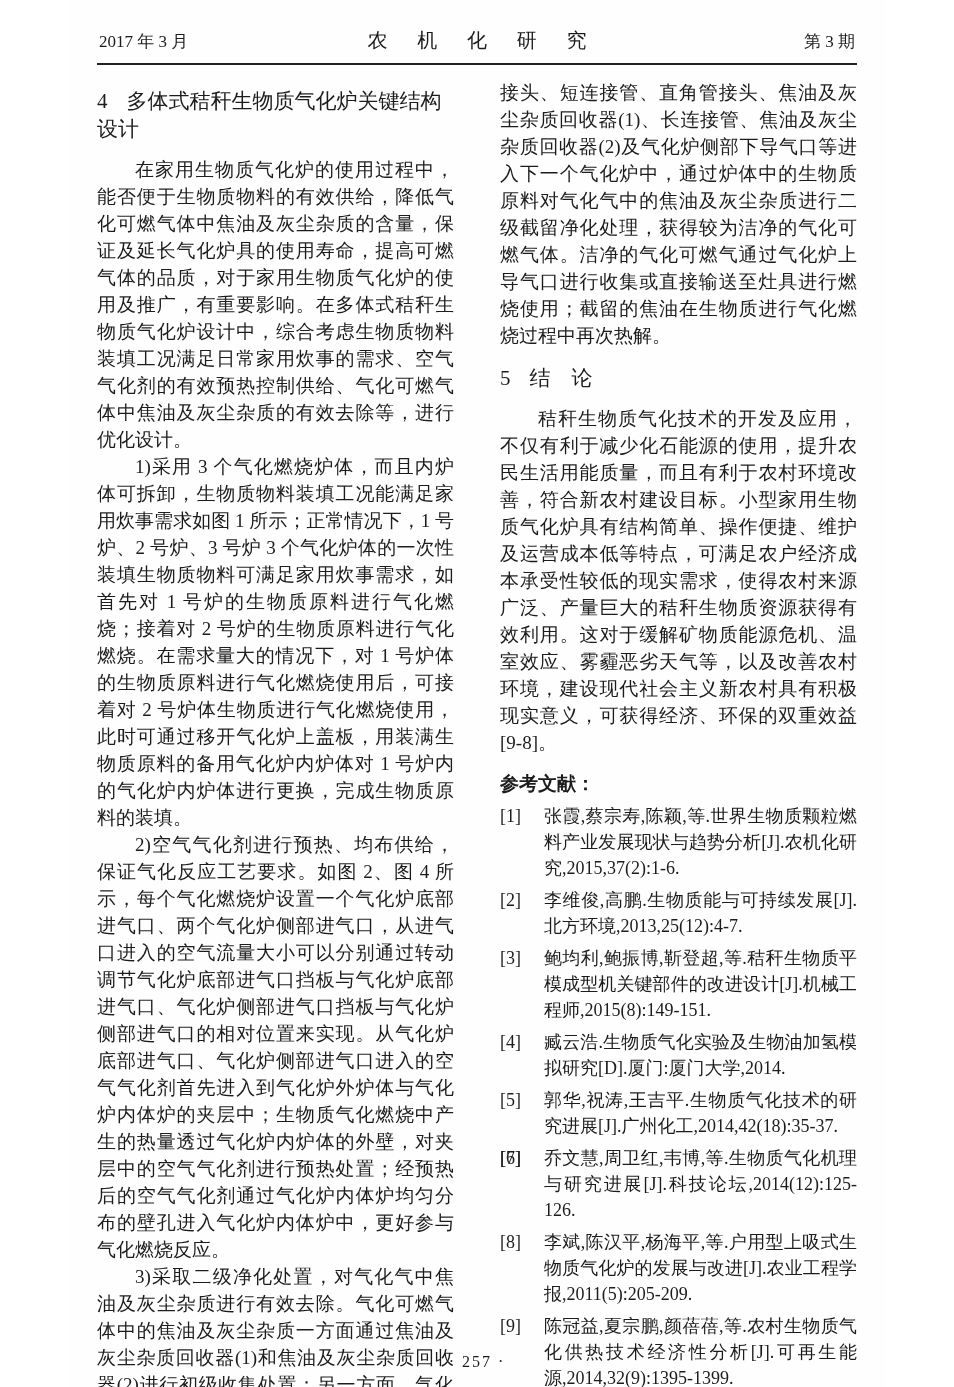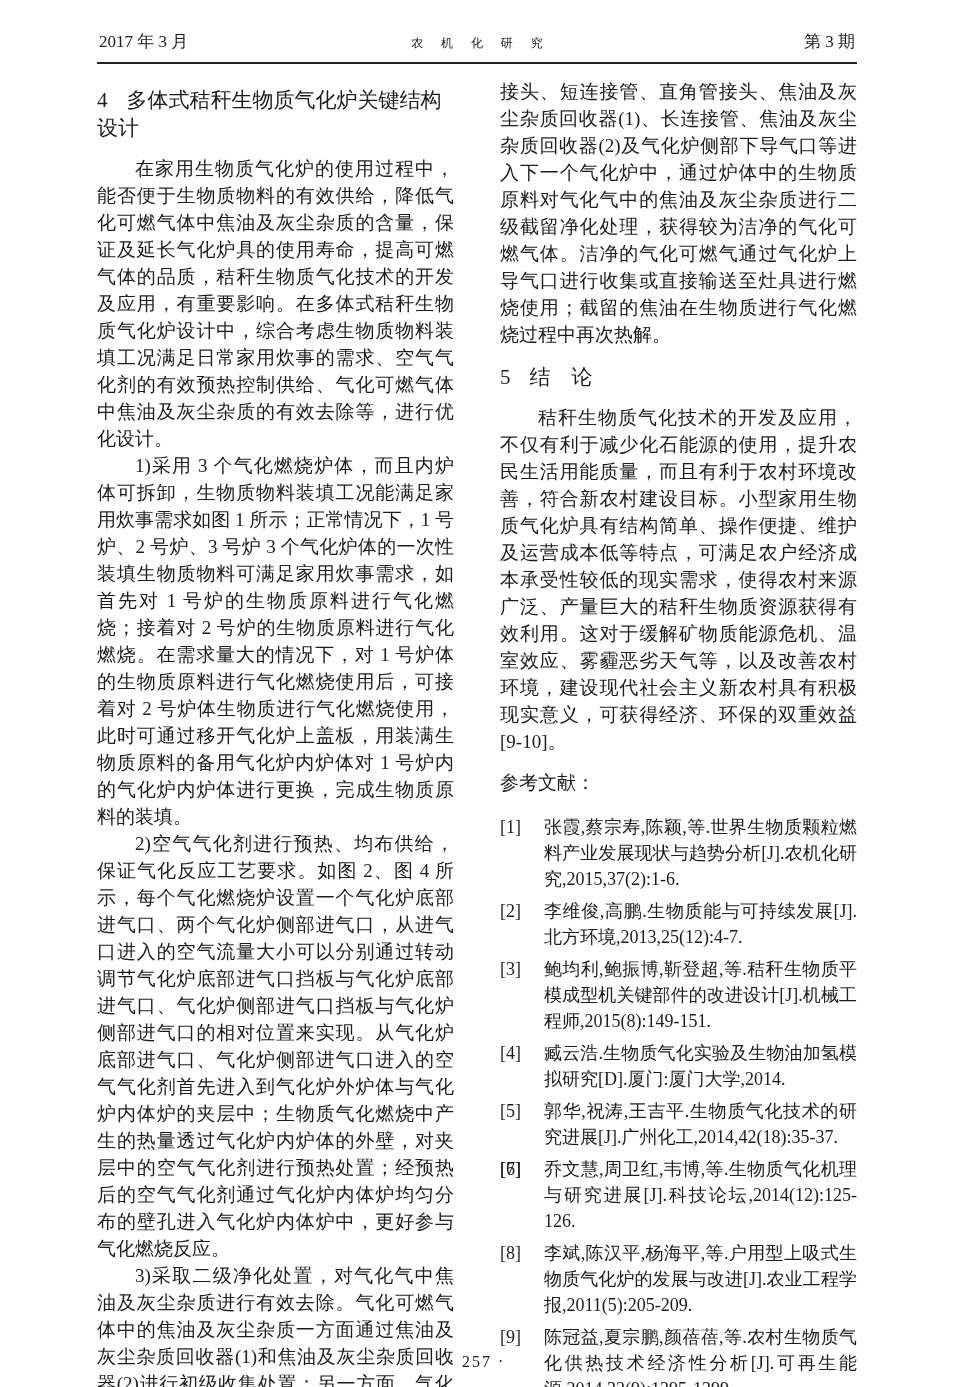--- a/index.html
+++ b/index.html
@@ -6,31 +6,31 @@
   html,body { background:#ffffff; }
   body { font-family:"Liberation Serif","DejaVu Serif",serif; color:#1c1c1c; }
   .page {
     width:816px; height:1387px; background:#fefefe; position:relative;
     padding:10px 28px 0 28px; overflow:hidden; margin:0 auto;
   }
   .page-header {
     display:grid; grid-template-columns:1fr auto 1fr; align-items:baseline;
     font-size:17px; padding:8px 2px 9px 2px;
   }
-  .header-journal { letter-spacing:0.62em; margin-right:-0.62em; font-size:12px; text-align:left; }
+  .header-journal { letter-spacing:0.62em; margin-right:-0.62em; font-size:20px; text-align:left; }
   .header-issue { text-align:right;margin-top:12px; }
   .rule { border-bottom:2px solid #222; height:0; }
   .columns { display:flex; gap:46px; margin-top:14px; }
   .col { flex:1; min-width:0; }
   .sec-title { font-size:21px; font-weight:400; margin:8px 0 13px 0; }
   .sec-title .sec-num { margin-right:0.9em; }
   .sec-title-5 { margin:15px 0 13px 0; }
   .para { font-size:19px; line-height:27px; text-align:justify; }
   .indent { text-indent:2em; }
-  .ref-label { font-weight:400; font-size:19px; margin:15px 0 18px 0; }
+  .ref-label { font-weight:700; font-size:19px; margin:15px 0 6px 0; }
   .refs { list-style:none; }
   .ref {
     position:relative; padding-left:44px; margin-bottom:6px;
     font-size:18px; line-height:26px; text-align:justify;
   }
   .ref-num { position:absolute; left:0; top:0; }
   .ref10-line2 { position:relative; height:84px; }
   .logo-box {
     position:absolute; left:-38px; top:4px; display:flex; align-items:center;
     gap:12px; background:#ffffff; padding:3px 8px 3px 2px;
@@ -56,33 +56,33 @@
     <span class="header-issue">第 3 期</span>
   </header>
   <div class="rule"></div>
 
   <main class="columns">
 
     <section class="col">
       <h2 class="sec-title">
         <span class="sec-num">4</span><span>多体式秸秆生物质气化炉关键结构设计</span>
       </h2>
-      <p class="para indent">在家用生物质气化炉的使用过程中，能否便于生物质物料的有效供给，降低气化可燃气体中焦油及灰尘杂质的含量，保证及延长气化炉具的使用寿命，提高可燃气体的品质，秸秆生物质气化技术的开发及应用，有重要影响。在多体式秸秆生物质气化炉设计中，综合考虑生物质物料装填工况满足日常家用炊事的需求、空气气化剂的有效预热控制供给、气化可燃气体中焦油及灰尘杂质的有效去除等，进行优化设计。</p>
+      <p class="para indent">在家用生物质气化炉的使用过程中，能否便于生物质物料的有效供给，降低气化可燃气体中焦油及灰尘杂质的含量，保证及延长气化炉具的使用寿命，提高可燃气体的品质，对于家用生物质气化炉的使用及推广，有重要影响。在多体式秸秆生物质气化炉设计中，综合考虑生物质物料装填工况满足日常家用炊事的需求、空气气化剂的有效预热控制供给、气化可燃气体中焦油及灰尘杂质的有效去除等，进行优化设计。</p>
       <p class="para indent">1)采用 3 个气化燃烧炉体，而且内炉体可拆卸，生物质物料装填工况能满足家用炊事需求如图 1 所示；正常情况下，1 号炉、2 号炉、3 号炉 3 个气化炉体的一次性装填生物质物料可满足家用炊事需求，如首先对 1 号炉的生物质原料进行气化燃烧；接着对 2 号炉的生物质原料进行气化燃烧。在需求量大的情况下，对 1 号炉体的生物质原料进行气化燃烧使用后，可接着对 2 号炉体生物质进行气化燃烧使用，此时可通过移开气化炉上盖板，用装满生物质原料的备用气化炉内炉体对 1 号炉内的气化炉内炉体进行更换，完成生物质原料的装填。</p>
       <p class="para indent">2)空气气化剂进行预热、均布供给，保证气化反应工艺要求。如图 2、图 4 所示，每个气化燃烧炉设置一个气化炉底部进气口、两个气化炉侧部进气口，从进气口进入的空气流量大小可以分别通过转动调节气化炉底部进气口挡板与气化炉底部进气口、气化炉侧部进气口挡板与气化炉侧部进气口的相对位置来实现。从气化炉底部进气口、气化炉侧部进气口进入的空气气化剂首先进入到气化炉外炉体与气化炉内体炉的夹层中；生物质气化燃烧中产生的热量透过气化炉内炉体的外壁，对夹层中的空气气化剂进行预热处置；经预热后的空气气化剂通过气化炉内体炉均匀分布的壁孔进入气化炉内体炉中，更好参与气化燃烧反应。</p>
       <p class="para indent">3)采取二级净化处置，对气化气中焦油及灰尘杂质进行有效去除。气化可燃气体中的焦油及灰尘杂质一方面通过焦油及灰尘杂质回收器(1)和焦油及灰尘杂质回收器(2)进行初级收集处置；另一方面，气化燃烧产生气化气经过气化气内部循环的通道，即包括气化炉侧部固定套筒、气化炉侧部上导气口、三通管</p>
     </section>
 
     <section class="col">
       <p class="para">接头、短连接管、直角管接头、焦油及灰尘杂质回收器(1)、长连接管、焦油及灰尘杂质回收器(2)及气化炉侧部下导气口等进入下一个气化炉中，通过炉体中的生物质原料对气化气中的焦油及灰尘杂质进行二级截留净化处理，获得较为洁净的气化可燃气体。洁净的气化可燃气通过气化炉上导气口进行收集或直接输送至灶具进行燃烧使用；截留的焦油在生物质进行气化燃烧过程中再次热解。</p>
 
       <h2 class="sec-title sec-title-5">
         <span class="sec-num">5</span><span>结　论</span>
       </h2>
-      <p class="para indent">秸秆生物质气化技术的开发及应用，不仅有利于减少化石能源的使用，提升农民生活用能质量，而且有利于农村环境改善，符合新农村建设目标。小型家用生物质气化炉具有结构简单、操作便捷、维护及运营成本低等特点，可满足农户经济成本承受性较低的现实需求，使得农村来源广泛、产量巨大的秸秆生物质资源获得有效利用。这对于缓解矿物质能源危机、温室效应、雾霾恶劣天气等，以及改善农村环境，建设现代社会主义新农村具有积极现实意义，可获得经济、环保的双重效益[9-10]。</p>
+      <p class="para indent">秸秆生物质气化技术的开发及应用，不仅有利于减少化石能源的使用，提升农民生活用能质量，而且有利于农村环境改善，符合新农村建设目标。小型家用生物质气化炉具有结构简单、操作便捷、维护及运营成本低等特点，可满足农户经济成本承受性较低的现实需求，使得农村来源广泛、产量巨大的秸秆生物质资源获得有效利用。这对于缓解矿物质能源危机、温室效应、雾霾恶劣天气等，以及改善农村环境，建设现代社会主义新农村具有积极现实意义，可获得经济、环保的双重效益[9-8]。</p>
 
       <div class="ref-label">参考文献：</div>
 
       <ol class="refs">
         <li class="ref">
           <span class="ref-num">[1]</span><span>张霞,蔡宗寿,陈颖,等.世界生物质颗粒燃料产业发展现状与趋势分析[J].农机化研究,2015,37(2):1-6.</span>
         </li>
         <li class="ref">
           <span class="ref-num">[2]</span><span>李维俊,高鹏.生物质能与可持续发展[J].北方环境,2013,25(12):4-7.</span>
         </li>

